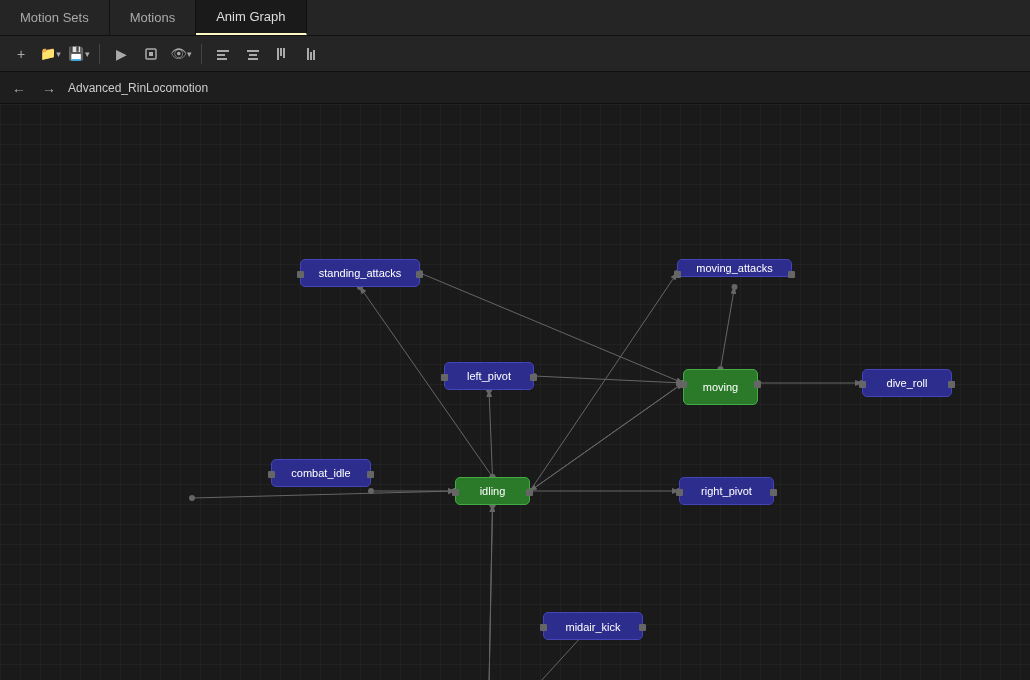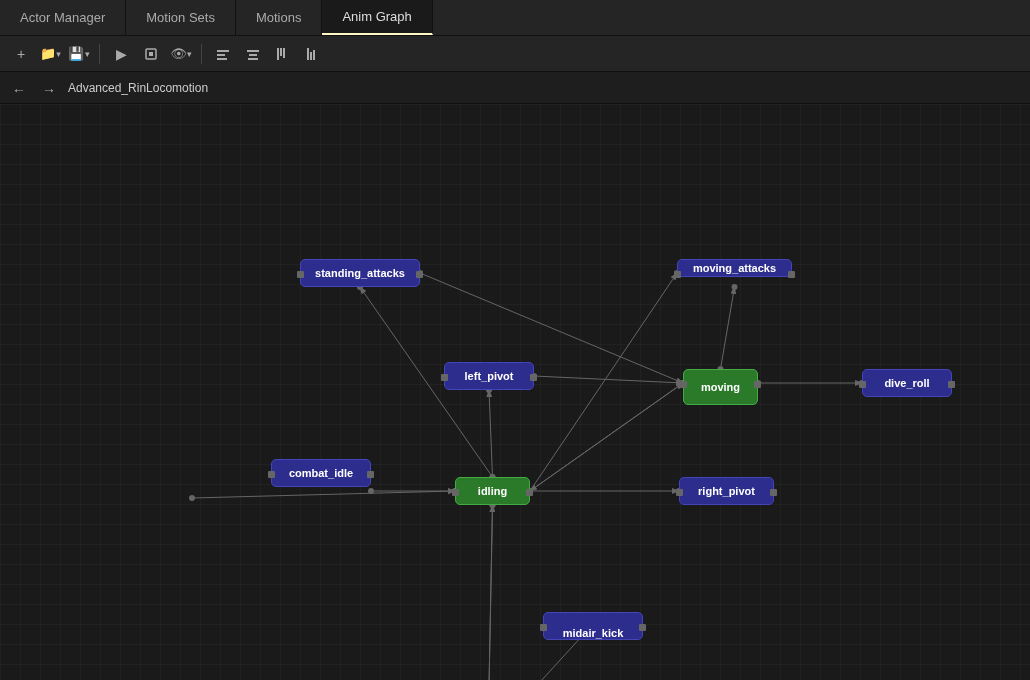--- a/index.html
+++ b/index.html
@@ -115,23 +115,23 @@
         linear-gradient(rgba(255,255,255,0.03) 1px, transparent 1px),
         linear-gradient(90deg, rgba(255,255,255,0.03) 1px, transparent 1px);
       background-size: 20px 20px;
       overflow: hidden;
     }
 
     
     .node {
       position: absolute;
       border-radius: 5px;
-      padding: 0 14px;
+      padding: 6px 14px;
       font-size: 11px;
-      font-weight: 700;
+      font-weight: 400;
       color: #fff;
       text-align: center;
       cursor: pointer;
       white-space: nowrap;
       z-index: 10;
     }
     .node-blue {
       background: #2d2d8e;
       border: 1px solid #4444bb;
     }
@@ -158,23 +158,20 @@
       width: 100%;
       height: 100%;
       z-index: 1;
       pointer-events: none;
     }
   </style>
 </head>
 <body>
 
 <div class="tab-bar">
-  <div class="tab">
-    <span>Actor Manager</span>
-  </div>
   <div class="tab">
     <span>Motion Sets</span>
   </div>
   <div class="tab">
     <span>Motions</span>
   </div>
   <div class="tab active">
     <span>Anim Graph</span>
   </div>
 </div>

